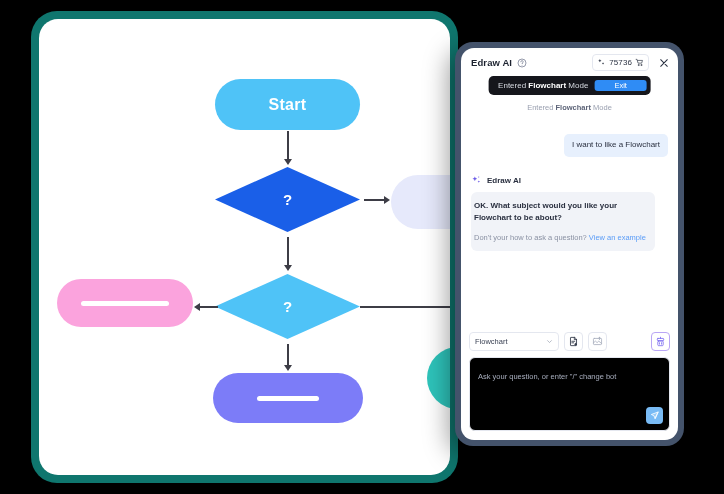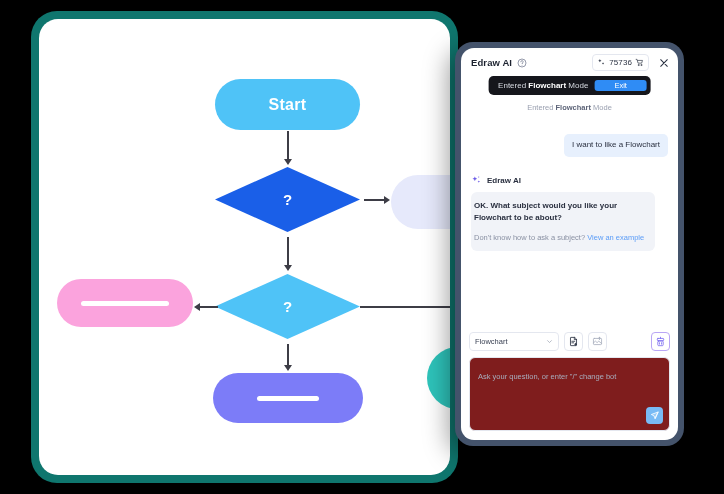--- a/index.html
+++ b/index.html
@@ -129,21 +129,21 @@
     width:17px;height:17px;border:1px solid #e4e7ef;border-radius:4px;
     display:flex;align-items:center;justify-content:center;background:#fff;cursor:pointer;
   }
   .tools-spacer{flex:1 1 auto;}
   .bot-btn{
     width:17px;height:17px;border:1px solid #b9a6f5;border-radius:4px;
     display:flex;align-items:center;justify-content:center;background:#fff;cursor:pointer;
   }
   .input-box{
     position:relative;border:1px solid #e4e7ef;border-radius:6px;
-    height:58px;background:#7f1d1d;padding:7px 8px;
+    height:58px;background:#000000;padding:7px 8px;
   }
   .input-ph{font-size:7.5px;color:#a8aebe;}
   .send-btn{
     position:absolute;right:6px;bottom:6px;width:17px;height:17px;
     background:#79bbf5;border-radius:4px;display:flex;align-items:center;
     justify-content:center;cursor:pointer;
   }
 </style>
 </head>
 <body>
@@ -256,21 +256,21 @@
               <svg viewBox="0 0 20 20" width="11" height="11" fill="#6c5ce7">
                 <path d="M7 2.6l1.25 3.05L11.3 6.9 8.25 8.15 7 11.2 5.75 8.15 2.7 6.9l3.05-1.25z"></path>
                 <path d="M14.2 9.8l.65 1.6 1.6.65-1.6.65-.65 1.6-.65-1.6-1.6-.65 1.6-.65z"></path>
                 <path d="M14.1 2.2l.45 1.1 1.1.45-1.1.45-.45 1.1-.45-1.1-1.1-.45 1.1-.45z"></path>
               </svg>
             </span>
             <span class="bot-name">Edraw AI</span>
           </div>
           <div class="bubble-bot">
             <p class="p1">OK. What subject would you like your Flowchart to be about?</p>
-            <p class="p2"><span>Don't know how to ask a subject? </span><a>View an example</a></p>
+            <p class="p2"><span>Don't your how to ask a question? </span><a>View an example</a></p>
           </div>
         </div>
 
       </div>
 
       <div class="composer">
         <div class="composer-tools">
 
           <div class="mode-select">
             <span>Flowchart</span>

